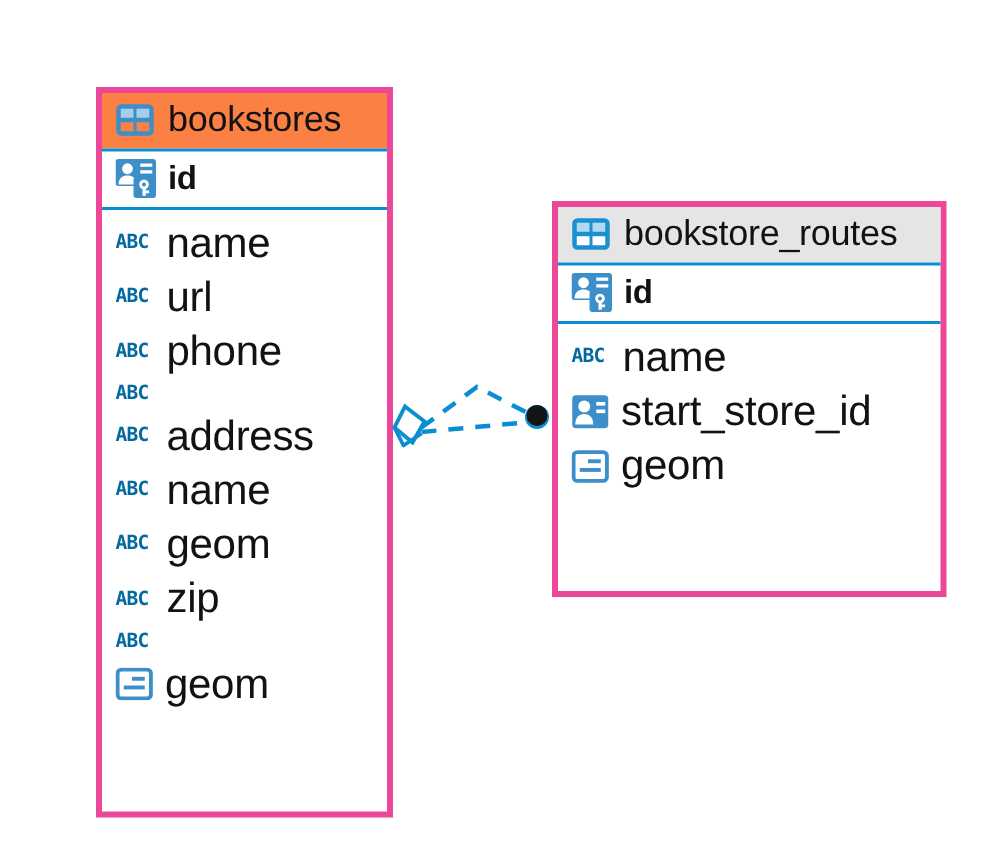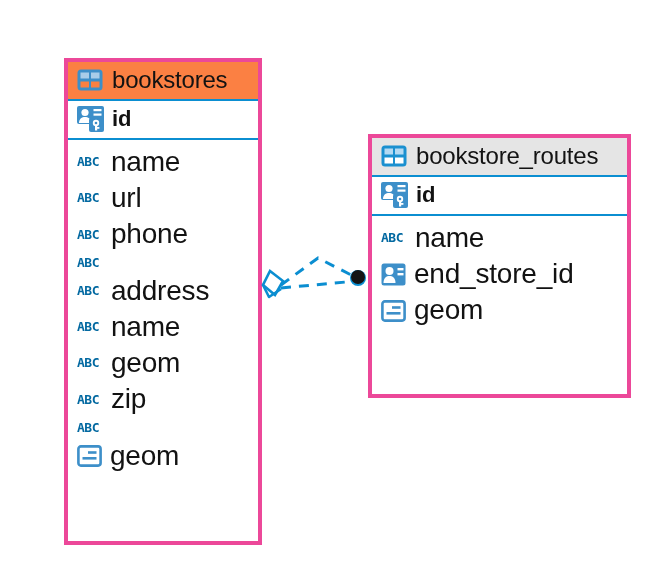--- a/index.html
+++ b/index.html
@@ -283,33 +283,33 @@
 
     <div class="field-list">
 
       <div class="field-row">
         <span class="icon icon-abc">
           <span class="abc-text">ABC</span>
         </span>
         <span class="field-label">name</span>
       </div>
 
-
       <div class="field-row">
         <span class="icon icon-fk">
           <svg viewBox="0 0 25 23" xmlns="http://www.w3.org/2000/svg">
             <rect x="0.5" y="0.5" width="24" height="22" rx="2.5" fill="#3d8fc9"></rect>
             <circle cx="8.5" cy="8" r="4" fill="#ffffff"></circle>
             <path d="M2.5 20 C2.5 14.8 5.6 13 8.5 13 C11.4 13 14.5 14.8 14.5 20 Z" fill="#ffffff"></path>
             <rect x="16.5" y="5" width="6" height="2.4" fill="#ffffff"></rect>
             <rect x="16.5" y="10" width="6" height="2.4" fill="#ffffff"></rect>
           </svg>
         </span>
-        <span class="field-label">end_store_id</span>
-      </div>
+        <span class="field-label">start_store_id</span>
+      </div>
+
 
       <div class="field-row">
         <span class="icon icon-geom">
           <svg viewBox="0 0 25 22" xmlns="http://www.w3.org/2000/svg">
             <rect x="1.4" y="1.4" width="22.2" height="19.2" rx="2.5" fill="#ffffff" stroke="#3d8fc9" stroke-width="2.6"></rect>
             <rect x="11" y="6.2" width="8.5" height="2.6" fill="#3d8fc9"></rect>
             <rect x="5.5" y="12" width="14" height="2.6" fill="#3d8fc9"></rect>
           </svg>
         </span>
         <span class="field-label">geom</span>

